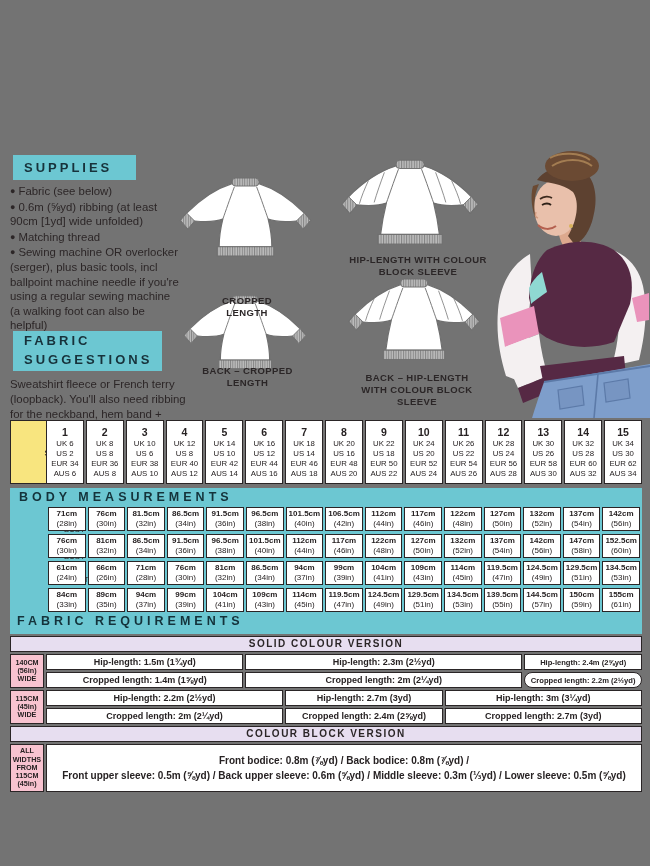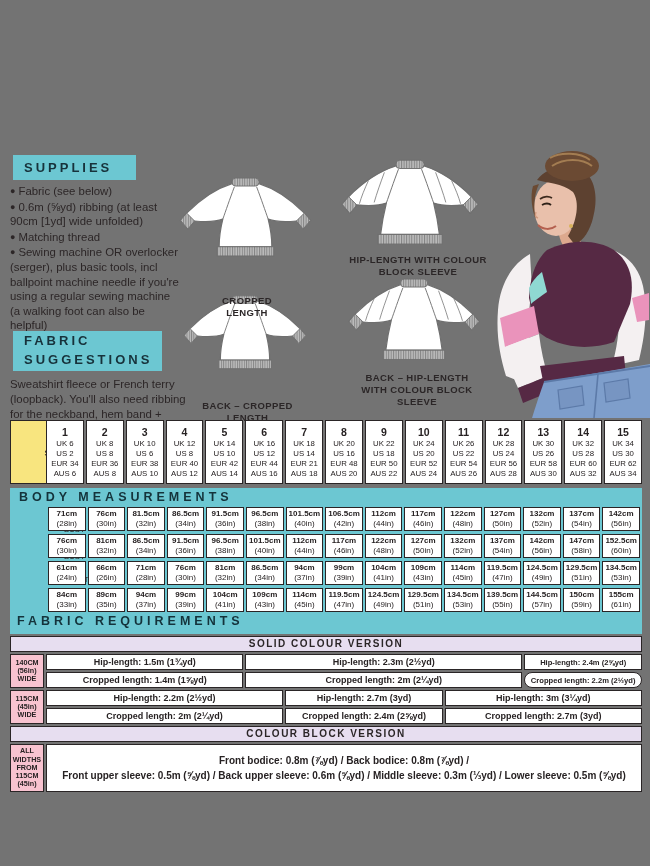--- a/index.html
+++ b/index.html
@@ -99,21 +99,21 @@
     </svg>
   <svg class="sw" style="left:176px;top:293px;" width="138" height="86" viewBox="0 0 220 150">
       <use href="#sw-plain"></use>
     </svg>
   <svg class="sw" style="left:324px;top:276px;" width="180" height="92" viewBox="0 0 220 150">
       <use href="#sw-cb"></use>
     </svg>
 
   <div class="abs cap" style="left:202px;top:276px;width:90px;margin-top:19px;">CROPPED LENGTH</div>
   <div class="abs cap" style="left:338px;top:254px;width:160px;">HIP-LENGTH WITH COLOUR BLOCK SLEEVE</div>
-  <div class="abs cap" style="left:190px;top:400px;width:115px;">BACK – CROPPED LENGTH</div>
+  <div class="abs cap" style="left:190px;top:365px;width:115px;">BACK – CROPPED LENGTH</div>
   <div class="abs cap" style="left:352px;top:372px;width:130px;">BACK – HIP-LENGTH WITH COLOUR BLOCK SLEEVE</div>
 
   <svg class="abs" style="left:492px;top:150px;" width="158" height="268" viewBox="0 0 158 268">
 
     <path d="M66,80 C68,92 72,100 80,104 L92,104 C88,96 88,88 90,78 Z" fill="#dda98e"></path>
     <ellipse cx="64" cy="58" rx="22" ry="28" fill="#e9c0ab"></ellipse>
     <path d="M45,30 C55,16 78,12 93,22 C104,31 106,50 101,68 C98,80 92,90 83,95 L76,86 C85,71 88,52 81,42 C70,33 55,33 45,30 Z" fill="#5d4130"></path>
     <path d="M47,34 C42,44 41,58 44,70 C40,60 38,46 41,36 Z" fill="#6b4a33"></path>
     <ellipse cx="80" cy="16" rx="27" ry="15" fill="#6b4a33"></ellipse>
     <path d="M58,8 C68,2 88,2 98,10 M60,16 C72,8 90,8 100,16" stroke="#a37d52" stroke-width="2" fill="none"></path>
@@ -181,21 +181,21 @@
         <div class="sz-num">6</div>
         <div class="sz-line">UK 16</div>
         <div class="sz-line">US 12</div>
         <div class="sz-line">EUR 44</div>
         <div class="sz-line">AUS 16</div>
       </div>
       <div class="cell">
         <div class="sz-num">7</div>
         <div class="sz-line">UK 18</div>
         <div class="sz-line">US 14</div>
-        <div class="sz-line">EUR 21</div>
+        <div class="sz-line">EUR 46</div>
         <div class="sz-line">AUS 18</div>
       </div>
       <div class="cell">
         <div class="sz-num">8</div>
         <div class="sz-line">UK 20</div>
         <div class="sz-line">US 16</div>
         <div class="sz-line">EUR 48</div>
         <div class="sz-line">AUS 20</div>
       </div>
       <div class="cell">

